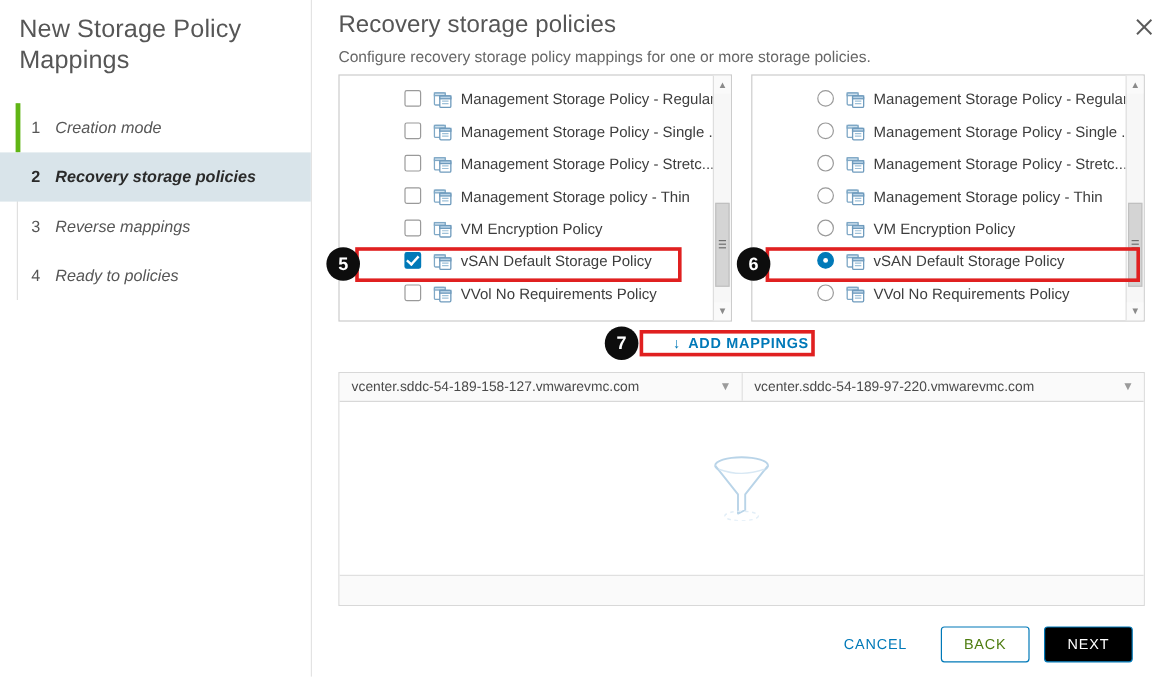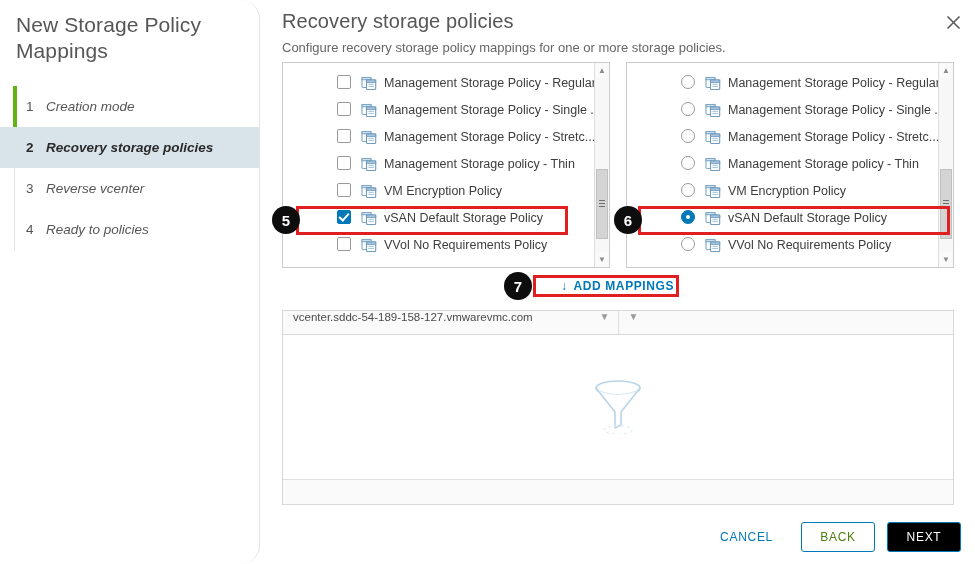--- a/index.html
+++ b/index.html
@@ -19,21 +19,20 @@
   }
 
   
   .sidebar {
     width: 260px;
     height: 564px;
     background: #ffffff;
     border-right: 1px solid #e3e3e3;
     flex: 0 0 260px;
     position: relative;
-    border-radius: 19px;
   }
   .wizard-title {
     font-size: 21px;
     line-height: 26px;
     font-weight: 400;
     color: #565656;
     padding: 12px 18px 0 16px;
     letter-spacing: 0.1px;
   }
   .steps {
@@ -281,21 +280,21 @@
   }
   .thead {
     display: flex;
     height: 24px;
     background: #fafafa;
     border-bottom: 1px solid #d8d8d8;
   }
   .th {
     flex: 1 1 0;
     display: flex;
-    align-items: flex-start;
+    align-items: center;
     padding: 0 8px 0 10px;
     font-size: 11.5px;
     color: #4a4a4a;
     border-right: 1px solid #e0e0e0;
     justify-content: space-between;
   }
   .th:last-child { border-right: none; }
   .th .filter-ico { color: #9b9b9b; font-size: 10px; }
   .tbody {
     flex: 1 1 auto;
@@ -307,21 +306,21 @@
   .tfoot {
     height: 25px;
     background: #fafafa;
     border-top: 1px solid #e0e0e0;
   }
 
   
   .footer {
     position: absolute;
     bottom: 12px;
-    right: 14px;
+    right: 31px;
     display: flex;
     align-items: center;
     gap: 12px;
   }
   .btn {
     font-size: 12px;
     letter-spacing: .7px;
     font-family: "Liberation Sans", sans-serif;
     cursor: pointer;
     height: 30px;
@@ -360,21 +359,21 @@
       <div class="step">
         <span class="num">1</span>
         <span class="label">Creation mode</span>
       </div>
       <div class="step active">
         <span class="num">2</span>
         <span class="label">Recovery storage policies</span>
       </div>
       <div class="step">
         <span class="num">3</span>
-        <span class="label">Reverse vcenter</span>
+        <span class="label">Reverse mappings</span>
       </div>
       <div class="step">
         <span class="num">4</span>
         <span class="label">Ready to policies</span>
       </div>
     </div>
   </div>
 
   <div class="main">
 
@@ -626,20 +625,21 @@
     <div class="redbox" style="left:273px; top:275px; width:146px; height:22px;"></div>
     <div class="badge" style="left:244px; top:272px;">7</div>
 
     <div class="table">
       <div class="thead">
         <div class="th">
           <span>vcenter.sddc-54-189-158-127.vmwarevmc.com</span>
           <span class="filter-ico">▼</span>
         </div>
         <div class="th">
+          <span>vcenter.sddc-54-189-97-220.vmwarevmc.com</span>
           <span class="filter-ico">▼</span>
         </div>
       </div>
       <div class="tbody">
         <span>
           <svg width="56" height="58" viewBox="0 0 56 58" aria-hidden="true">
             <ellipse cx="28" cy="12" rx="22" ry="7" fill="#ffffff" stroke="#b9d4e8" stroke-width="1.6"></ellipse>
             <path d="M6 12 L25 36 L25 52 L31 49 L31 36 L50 12" fill="#ffffff" stroke="#b9d4e8" stroke-width="1.6" stroke-linejoin="round"></path>
             <path d="M9 15 Q28 22 47 15" fill="none" stroke="#d8e8f4" stroke-width="1.2"></path>
             <ellipse cx="28" cy="54" rx="14" ry="4" fill="none" stroke="#e2eef7" stroke-width="1.2" stroke-dasharray="3 3"></ellipse>

